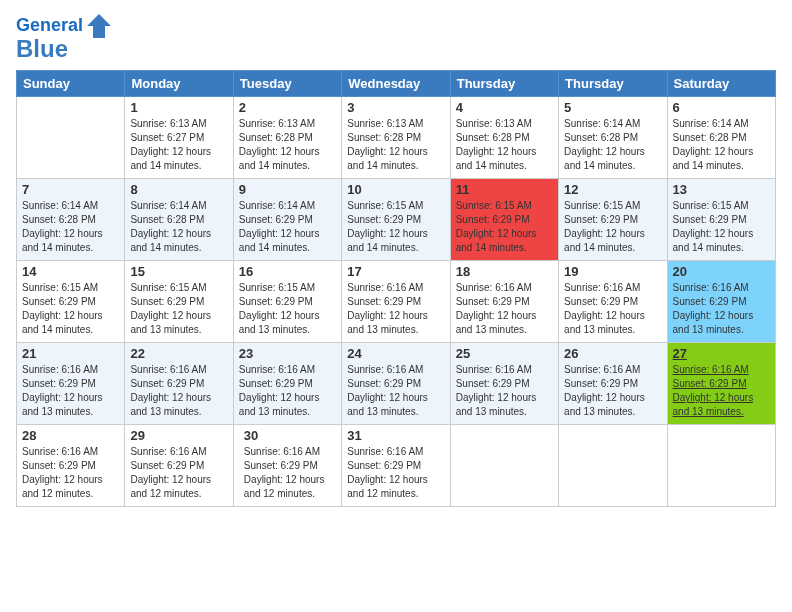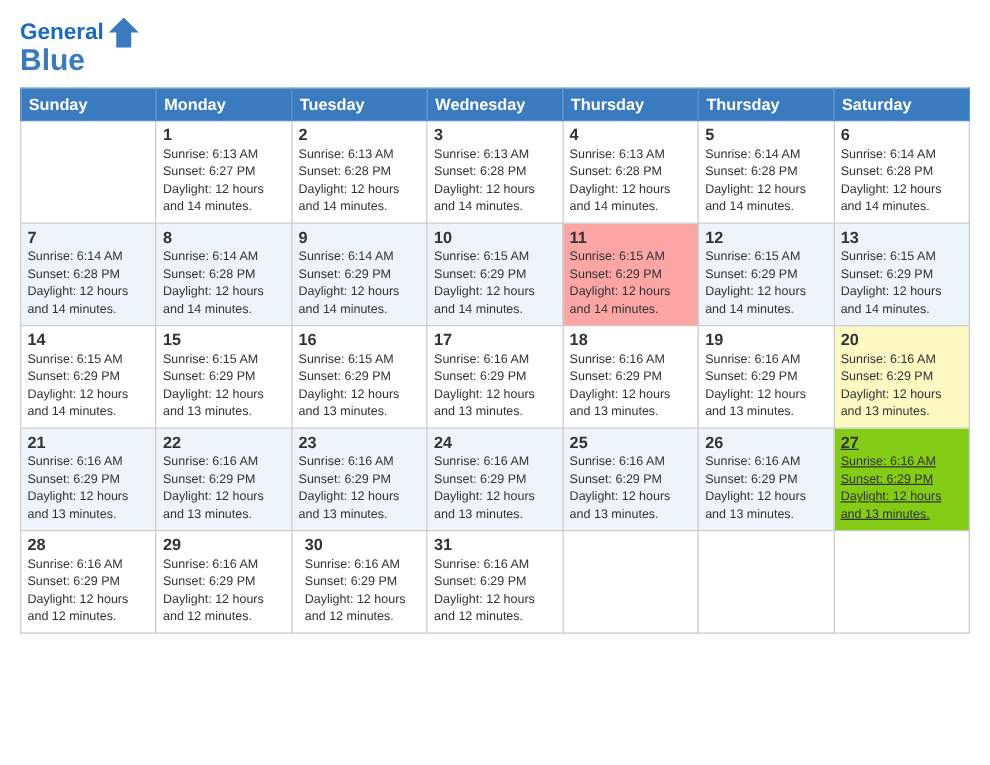--- a/index.html
+++ b/index.html
@@ -209,21 +209,21 @@
 Daylight: 12 hours
 and 14 minutes.</div>
           </td>
           <td style="background: rgb(238, 244, 251);">
             <span class="day-num">10</span>
             <div class="day-info" style="white-space: pre-line;">Sunrise: 6:15 AM
 Sunset: 6:29 PM
 Daylight: 12 hours
 and 14 minutes.</div>
           </td>
-          <td style="background: #fca5a5;">
+          <td style="background: #ef4444;">
             <span class="day-num">11</span>
             <div class="day-info" style="white-space: pre-line;">Sunrise: 6:15 AM
 Sunset: 6:29 PM
 Daylight: 12 hours
 and 14 minutes.</div>
           </td>
           <td style="background: rgb(238, 244, 251);">
             <span class="day-num">12</span>
             <div class="day-info" style="white-space: pre-line;">Sunrise: 6:15 AM
 Sunset: 6:29 PM
@@ -274,21 +274,21 @@
 Daylight: 12 hours
 and 13 minutes.</div>
           </td>
           <td style="background: rgb(255, 255, 255);">
             <span class="day-num">19</span>
             <div class="day-info" style="white-space: pre-line;">Sunrise: 6:16 AM
 Sunset: 6:29 PM
 Daylight: 12 hours
 and 13 minutes.</div>
           </td>
-          <td style="background: #fef9c3; margin-top: 17px;">
+          <td style="background: #7dd3fc; margin-top: 17px;">
             <span class="day-num">20</span>
             <div class="day-info" style="white-space: pre-line;">Sunrise: 6:16 AM
 Sunset: 6:29 PM
 Daylight: 12 hours
 and 13 minutes.</div>
           </td>
         </tr>
         <tr>
           <td style="background: rgb(238, 244, 251);">
             <span class="day-num">21</span>

